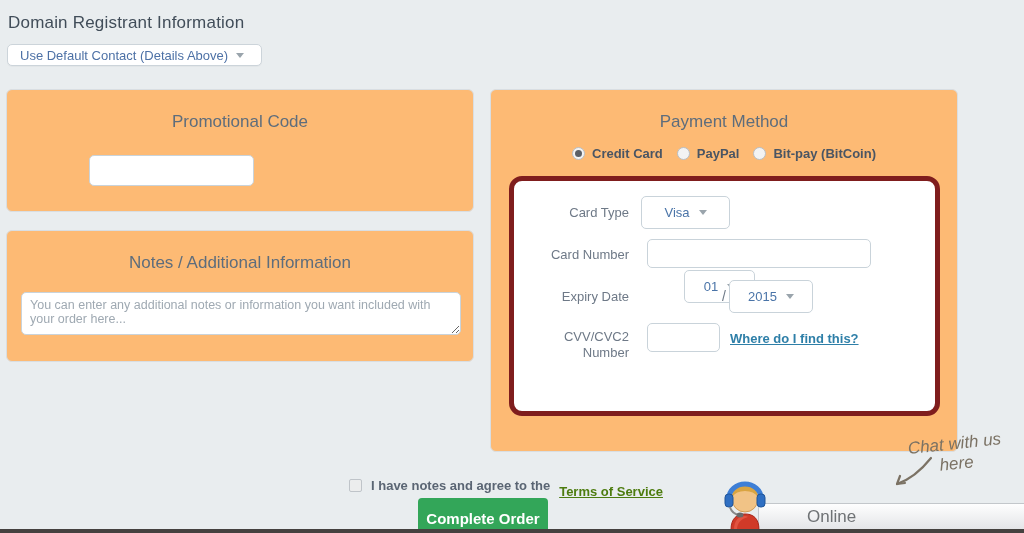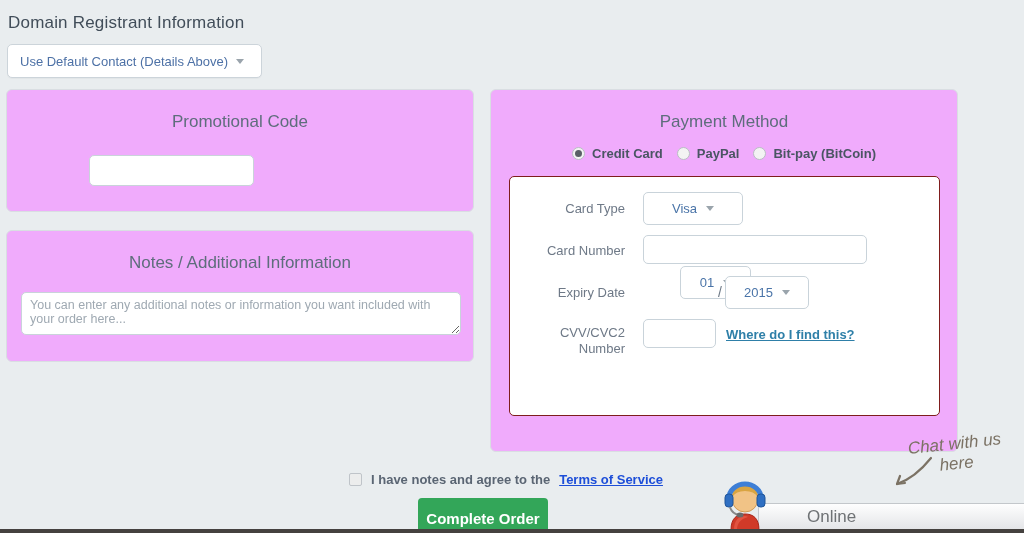--- a/index.html
+++ b/index.html
@@ -14,33 +14,33 @@
   .canvas { position:absolute; inset:0; }
 
   
   .page-title {
     position:absolute; left:8px; top:13px;
     font-size:17px; color:#414d59; font-weight:400; letter-spacing:.2px;
   }
   .contact-dropdown {
     position:absolute; left:7px; top:44px; width:255px; height:22px;
     background:#fff; border:1px solid #ccd4da; border-radius:5px;
-    display:flex; align-items:center; padding:16px 12px; cursor:pointer;
+    display:flex; align-items:center; padding:4px 12px; cursor:pointer;
     box-shadow:0 1px 1px rgba(0,0,0,.03);
   }
   .contact-dropdown .val { font-size:13px; color:#4d71a6; }
   .caret {
     width:0; height:0; margin-left:8px;
     border-left:4px solid transparent; border-right:4px solid transparent;
     border-top:5px solid #9aa4ac; display:inline-block;
   }
 
   
   .panel {
-    position:absolute; background:#f0abfc;
+    position:absolute; background:#fdba74;
     border:1px solid #d9dee2; border-radius:6px;
   }
   .panel-promo  { left:6px;  top:89px;  width:468px; height:123px; }
   .panel-notes  { left:6px;  top:230px; width:468px; height:132px; }
   .panel-payment{ left:490px; top:89px; width:468px; height:363px; }
   .panel-title {
     position:absolute; left:0; right:0; top:22px; text-align:center;
     font-size:17px; color:#5e6d7c; font-weight:400;
   }
 
@@ -78,21 +78,21 @@
     border:1px solid #b9bec4; background:#f3f3f3;
     display:inline-flex; align-items:center; justify-content:center;
   }
   .radio.sel::after {
     content:""; width:7px; height:7px; border-radius:50%; background:#5a5f66;
   }
 
   
   .pay-box {
     position:absolute; left:18px; top:86px; width:431px; height:240px;
-    border:1px solid #7f1d1d; border-radius:5px; background:#fff;
+    border:5px solid #7f1d1d; border-radius:13px; background:#fff;
   }
   .form-label {
     position:absolute; font-size:13px; color:#6e7987; text-align:right; width:95px;
   }
   .sel-box {
     position:absolute; height:33px; background:#fff;
     border:1px solid #c9d3da; border-radius:5px; cursor:pointer;
     display:flex; align-items:center; justify-content:center; gap:9px;
     font-size:13px; color:#4a74a8;
   }
@@ -117,21 +117,21 @@
   .optout-row .lbl {
     font-size:13px; font-weight:bold; color:#5a6573; line-height:1.25;
   }
 
   
   .agree-row {
     position:absolute; left:349px; top:472px;
     display:flex; align-items:center; gap:9px;
     font-size:13px; font-weight:bold; color:#5a6573;
   }
-  .tos-link { color:#1d4ed8; text-decoration:underline; cursor:pointer; }
+  .tos-link { color:#4d7c0f; text-decoration:underline; cursor:pointer;margin-top:12px; }
   .complete-btn {
     position:absolute; left:418px; top:498px; width:130px; height:40px;
     background:#33a659; border:none; border-radius:4px;
     color:#fff; font-weight:bold; font-size:15px; cursor:pointer;
     font-family:"Liberation Sans", sans-serif;
   }
 
   
   .chat-note {
     position:absolute; left:893px; top:434px; width:125px;
@@ -189,21 +189,21 @@
       </span>
       <span class="radio-wrap">
         <span class="radio"></span>
         <span>Bit-pay (BitCoin)</span>
       </span>
     </div>
 
     <div class="pay-box">
 
       <div class="form-label" style="left:20px; top:24px;">Card Type</div>
-      <div class="sel-box" style="left:133px; top:15px; width:100px;">
+      <div class="sel-box" style="left:127px; top:15px; width:89px;">
         <span>Visa</span>
         <span class="caret" style="margin-left:0;"></span>
       </div>
 
       <div class="form-label" style="left:20px; top:66px;">Card Number</div>
       <input class="txt-input" style="left: 133px; top: 58px; width: 224px; height: 29px;" type="text" value="">
 
       <div class="form-label" style="left:20px; top:108px;">Expiry Date</div>
       <div class="sel-box" style="left:133px; top:89px; width:71px;margin-left:37px;">
         <span>01</span>

